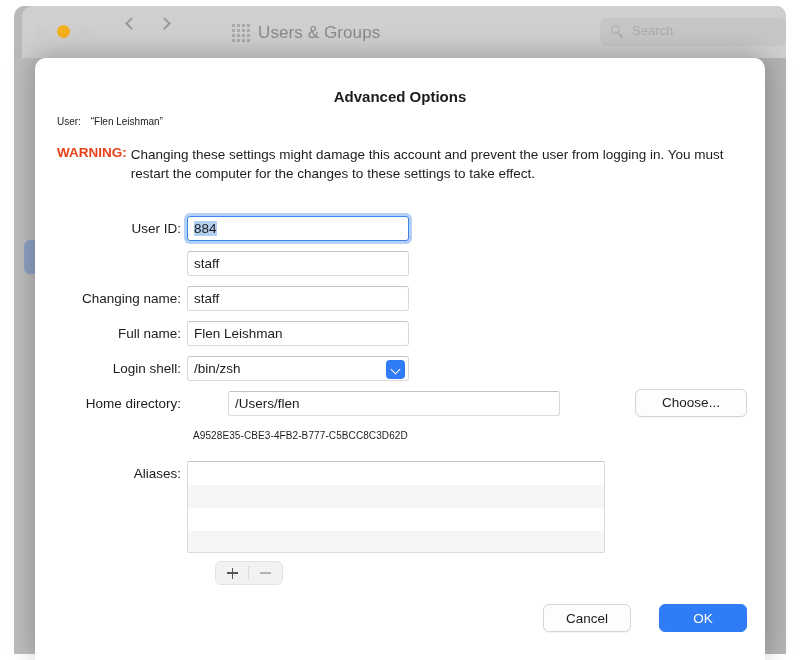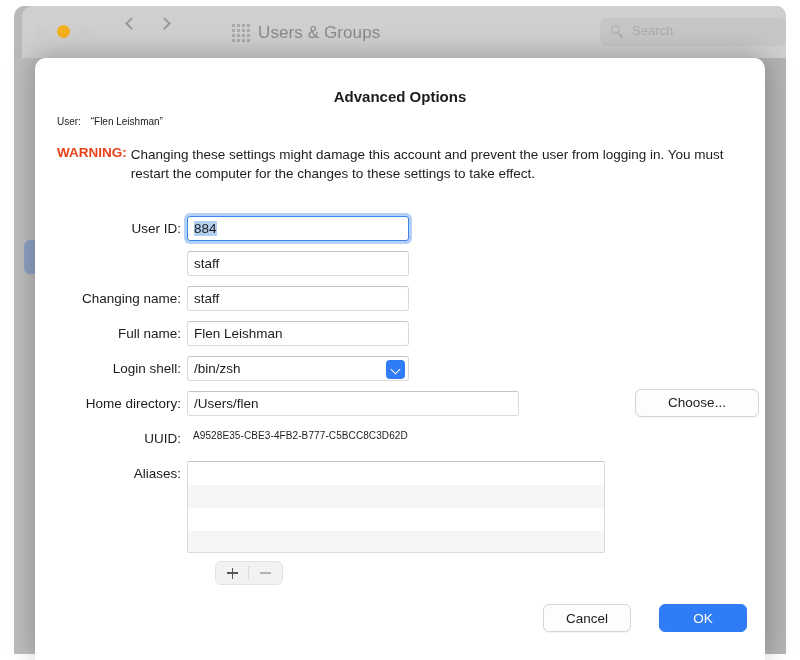--- a/index.html
+++ b/index.html
@@ -253,21 +253,21 @@
     border-top-color: #c4c4c4;
     border-radius: 3px;
     font-size: 13.5px;
     color: #1c1c1c;
     padding: 0 6px;
     line-height: 23px;
     font-family: "Liberation Sans", sans-serif;
     outline: none;
   }
   .finput.w-narrow { width: 222px; }
-  .finput.w-wide   { width: 332px; }
+  .finput.w-wide   { width: 332px; margin-left: 41px; }
 
   .finput.focused {
     border: 1px solid #3b86ee;
     box-shadow: 0 0 0 3px rgba(76,142,234,0.42);
   }
   .sel-text {
     background: #b4d0f0;
     color: #1c1c1c;
   }
 
@@ -289,21 +289,21 @@
     height: 6px;
     border-left: 1.6px solid #ffffff;
     border-bottom: 1.6px solid #ffffff;
     transform: rotate(-45deg);
   }
 
   .choose-btn {
     position: absolute;
     left: 600px;
     top: -2px;
-    width: 124px;
+    width: 112px;
     height: 28px;
     background: #fdfdfd;
     border: 1px solid #d5d5d5;
     border-radius: 6px;
     font-size: 13.5px;
     color: #1c1c1c;
     line-height: 26px;
     text-align: center;
     box-shadow: 0 1px 1px rgba(0,0,0,0.05);
   }
@@ -505,21 +505,20 @@
         </div>
       </div>
 
       <div class="frow">
         <div class="flabel">Home directory:</div>
         <div class="finput w-wide"><span>/Users/flen</span></div>
         <div class="choose-btn">Choose...</div>
       </div>
 
       <div class="frow">
-        <div class="flabel">UUID:</div>
         <div class="static-val">A9528E35-CBE3-4FB2-B777-C5BCC8C3D62D</div>
       </div>
 
       <div class="arow">
         <div class="flabel">Aliases:</div>
         <div class="alist">
           <div class="zrow"></div>
           <div class="zrow odd"></div>
           <div class="zrow"></div>
           <div class="zrow odd"></div>

